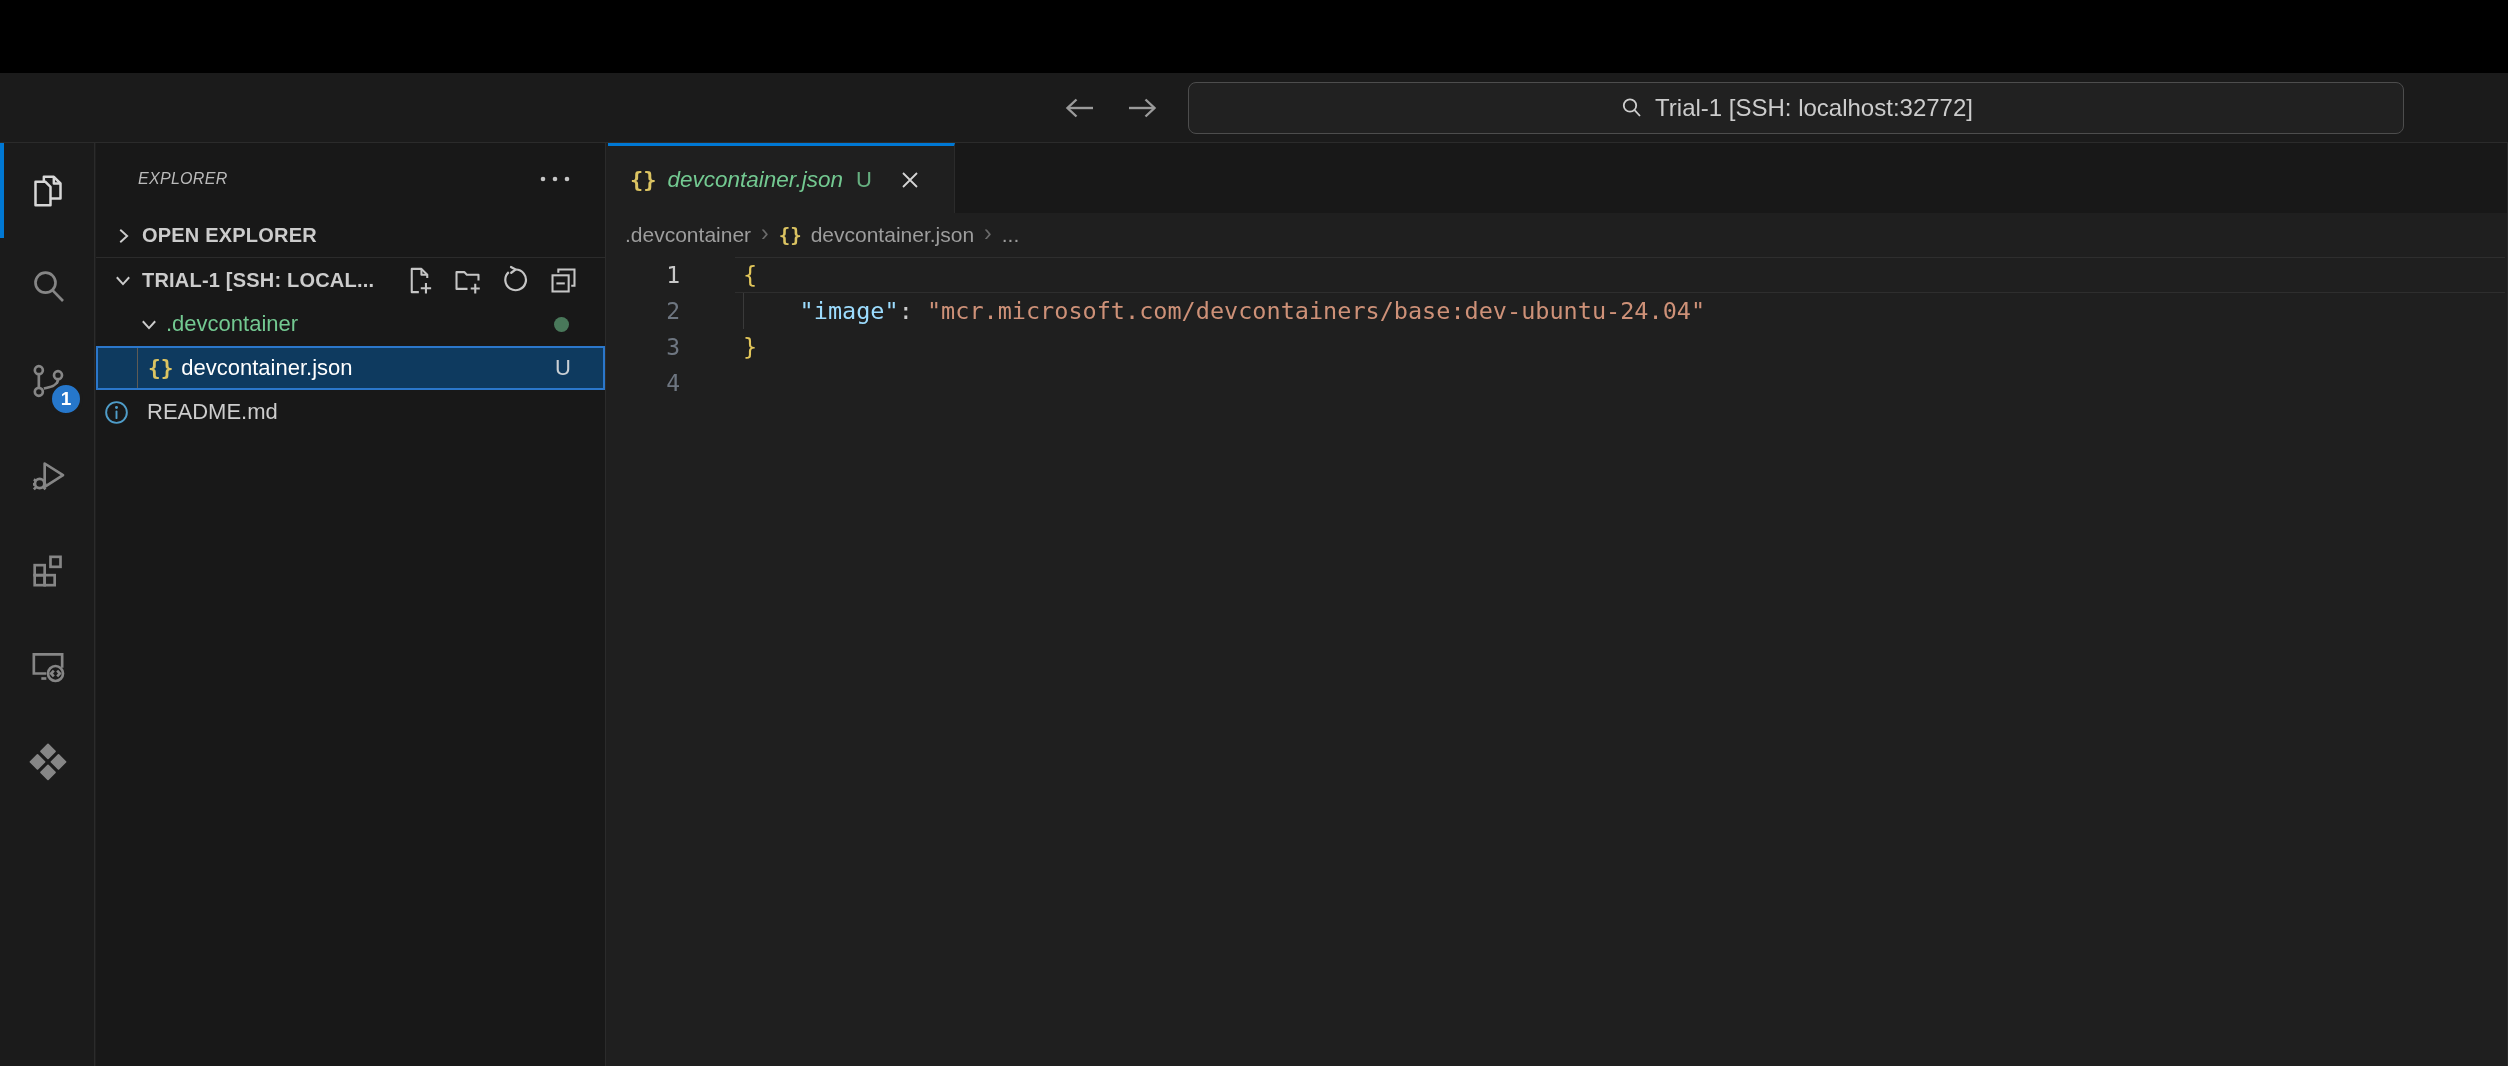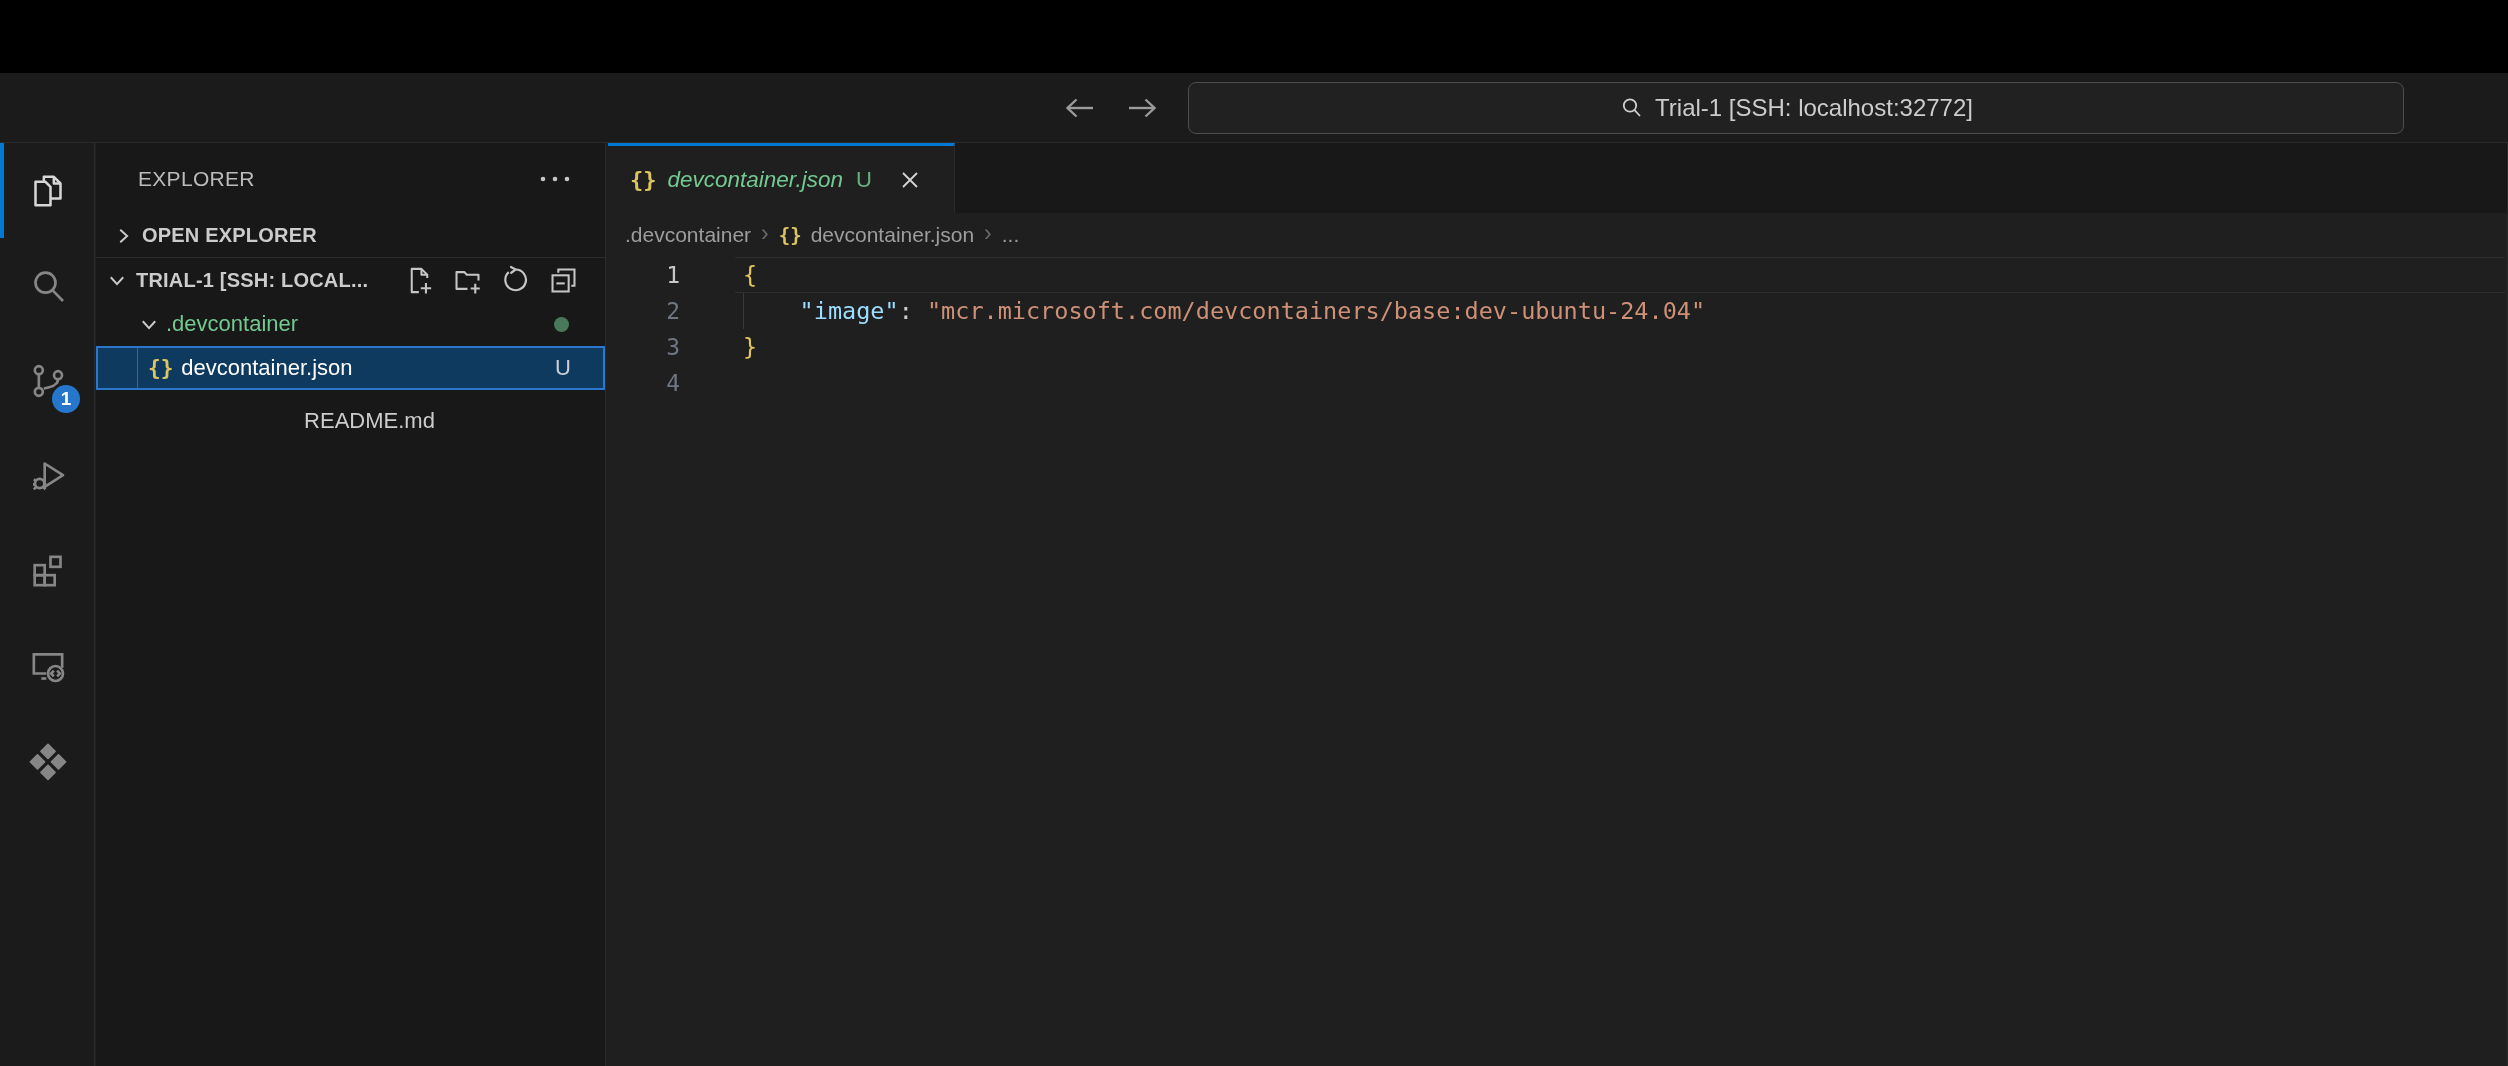--- a/index.html
+++ b/index.html
@@ -52,42 +52,42 @@
   .ab-badge{
     position:absolute;right:12px;bottom:12px;width:34px;height:34px;border-radius:50%;
     background:#2677cb;border:3px solid var(--bg-activity);
     display:flex;align-items:center;justify-content:center;
     font-size:19px;font-weight:bold;color:#fff;
   }
 
   
   .sidebar{position:absolute;left:96px;top:143px;width:510px;bottom:0;background:var(--bg-side);border-right:1px solid var(--border);}
   .sb-header{height:71px;display:flex;align-items:center;padding:0 30px 0 42px;}
-  .sb-title{font-size:21px;color:#bbbbbb;letter-spacing:.3px;flex:1;}
+  .sb-title{font-size:16px;color:#bbbbbb;letter-spacing:.3px;flex:1;font-style:italic;}
   .sb-more{width:40px;height:36px;display:flex;align-items:center;justify-content:center;border-radius:6px;}
   .row{height:44px;display:flex;align-items:center;font-size:22px;color:var(--fg);position:relative;}
   .row .chev{width:26px;height:26px;flex-shrink:0;display:flex;align-items:center;justify-content:center;}
   .row-openeditors{padding-left:14px;border-bottom:1px solid var(--border);gap:6px;}
   .sect-label{font-size:20px;font-weight:bold;color:#cccccc;letter-spacing:.2px;white-space:nowrap;overflow:hidden;}
-  .row-workspace{padding-left:8px;gap:6px;}
+  .row-workspace{padding-left:14px;gap:6px;}
   .row-workspace .sect-label{flex:1;}
   .ws-actions{display:flex;gap:15px;padding-right:25px;}
   .ws-actions .act{width:33px;height:33px;display:flex;align-items:center;justify-content:center;}
   .row-folder{padding-left:40px;gap:4px;}
   .folder-name{color:var(--green);}
   .dot-badge{margin-left:auto;margin-right:36px;width:15px;height:15px;border-radius:50%;background:rgba(115,201,145,.55);}
   .row-file-selected{
     background:var(--sel-bg);
     box-shadow:inset 0 0 0 2px var(--sel-border);
     padding-left:52px;gap:8px;color:#ffffff;
   }
   .row-file-selected .indent-guide{position:absolute;left:41px;top:2px;bottom:2px;width:1px;background:#5f5b55;}
   .json-glyph{font-family:"DejaVu Sans Mono",monospace;font-weight:bold;color:var(--json-yellow);font-size:21px;}
   .git-u{margin-left:auto;margin-right:34px;font-size:22px;color:#c9cfd4;}
-  .row-readme{padding-left:38px;gap:17px;color:#cccccc;flex-direction:column;}
+  .row-readme{padding-left:7px;gap:17px;color:#cccccc;}
 
   
   .editor{position:absolute;left:608px;top:143px;right:0;bottom:0;background:var(--bg-editor);}
   .tabbar{height:70px;background:var(--bg-side);display:flex;}
   .tab{
     width:347px;height:70px;background:var(--bg-editor);
     border-top:3px solid var(--accent);border-right:1px solid var(--border);
     display:flex;align-items:center;padding:0 16px 0 22px;gap:11px;
   }
   .tab-label{font-size:22.5px;font-style:italic;color:var(--green);}

